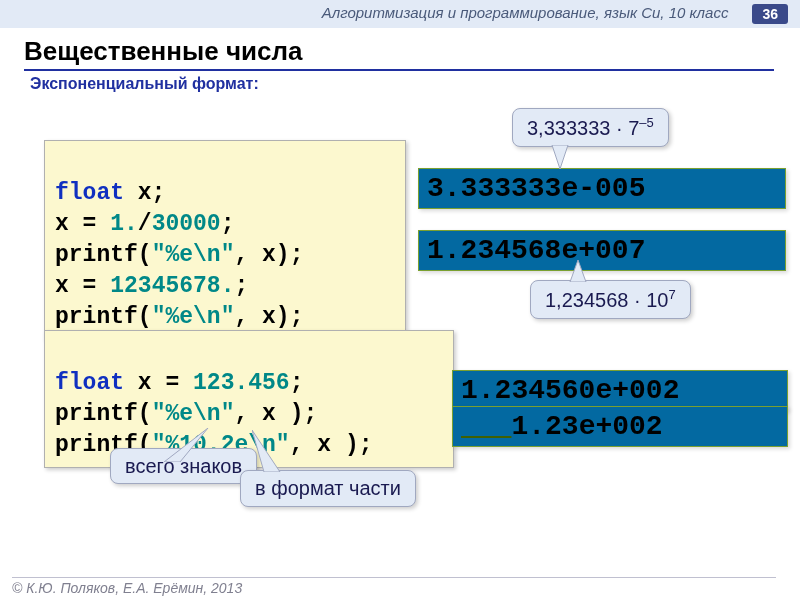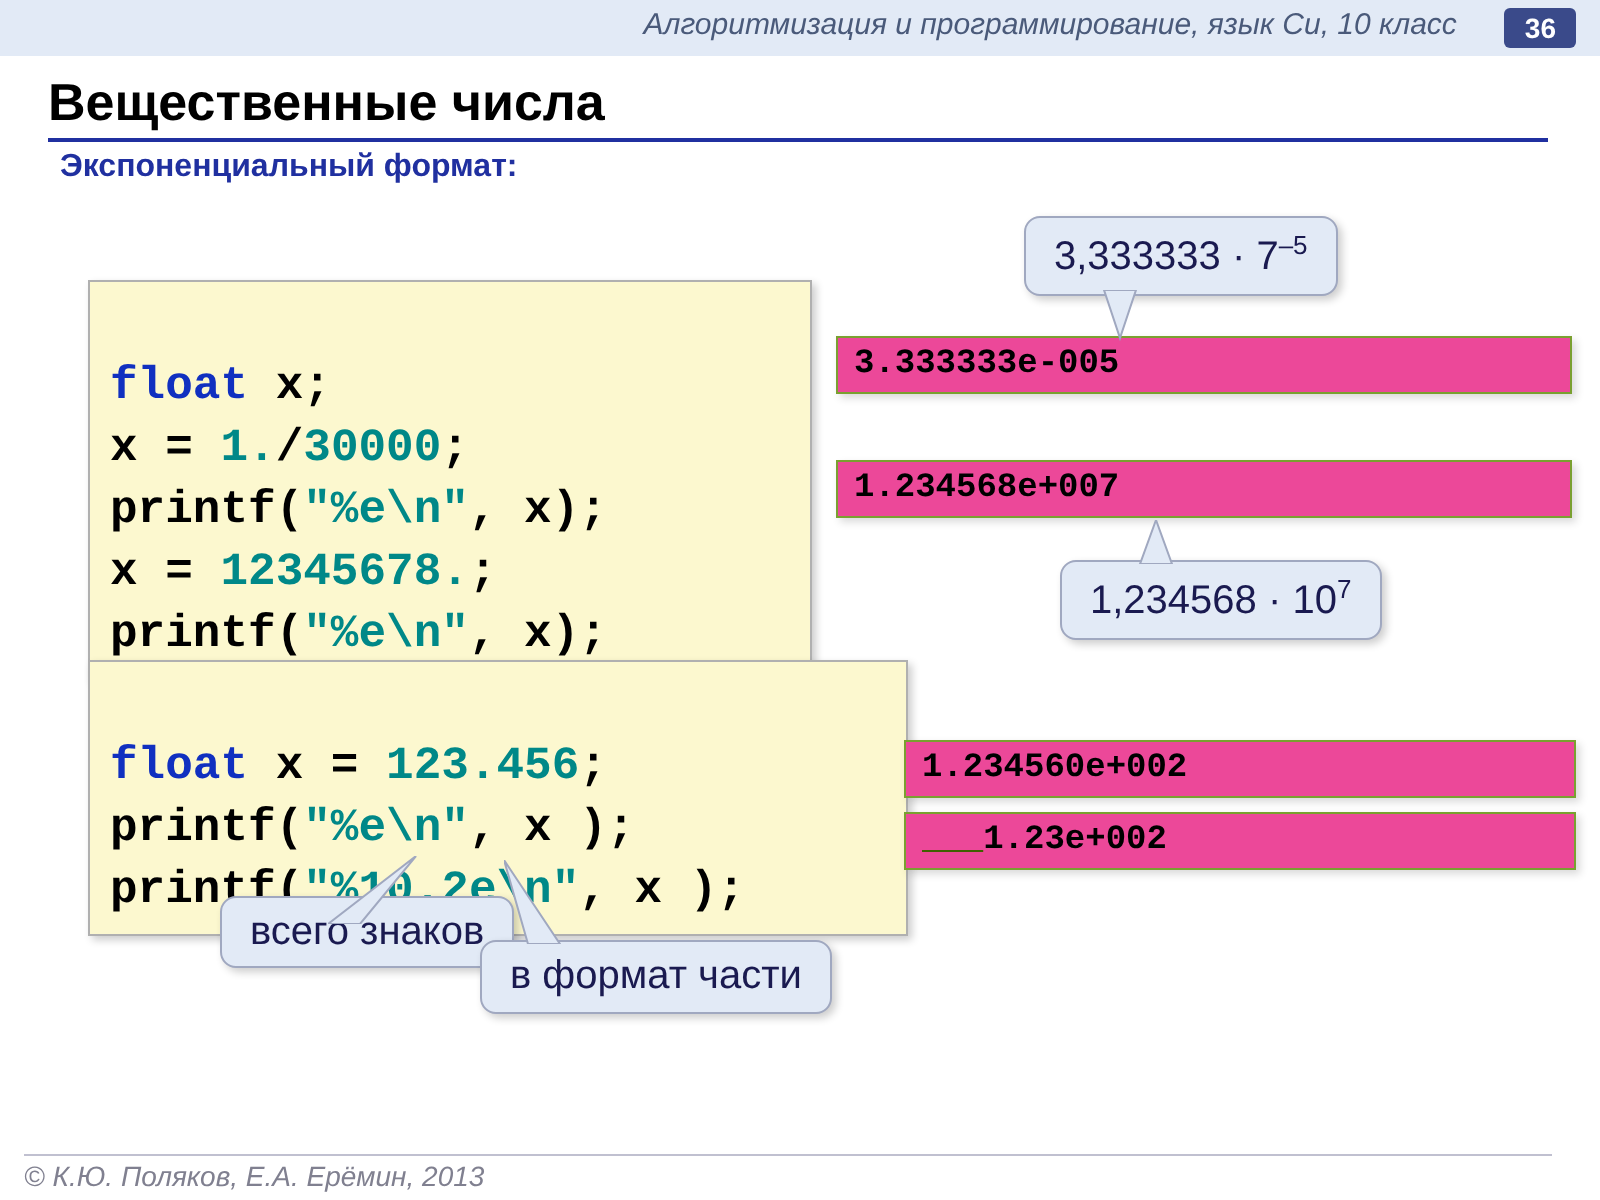--- a/index.html
+++ b/index.html
@@ -55,26 +55,26 @@
     font-size: 23px;
     line-height: 1.35;
     padding: 6px 10px;
     position: absolute;
     white-space: pre;
   }
   .kw-blue { color: #1030c0; }
   .kw-teal { color: #008888; }
   .kw-black { color: #000; }
   .outbox {
-    background: #ec4899;
+    background: #0369a1;
     border: 1px solid #7aa030;
     box-shadow: 2px 2px 4px rgba(0,0,0,0.15);
     font-family: "Courier New", monospace;
     font-weight: bold;
-    font-size: 17px;
+    font-size: 28px;
     padding: 4px 8px;
     position: absolute;
   }
   .callout {
     background: #e2eaf6;
     border: 1px solid #a0a8c0;
     border-radius: 8px;
     box-shadow: 2px 2px 4px rgba(0,0,0,0.2);
     font-size: 20px;
     color: #1a1a50;

